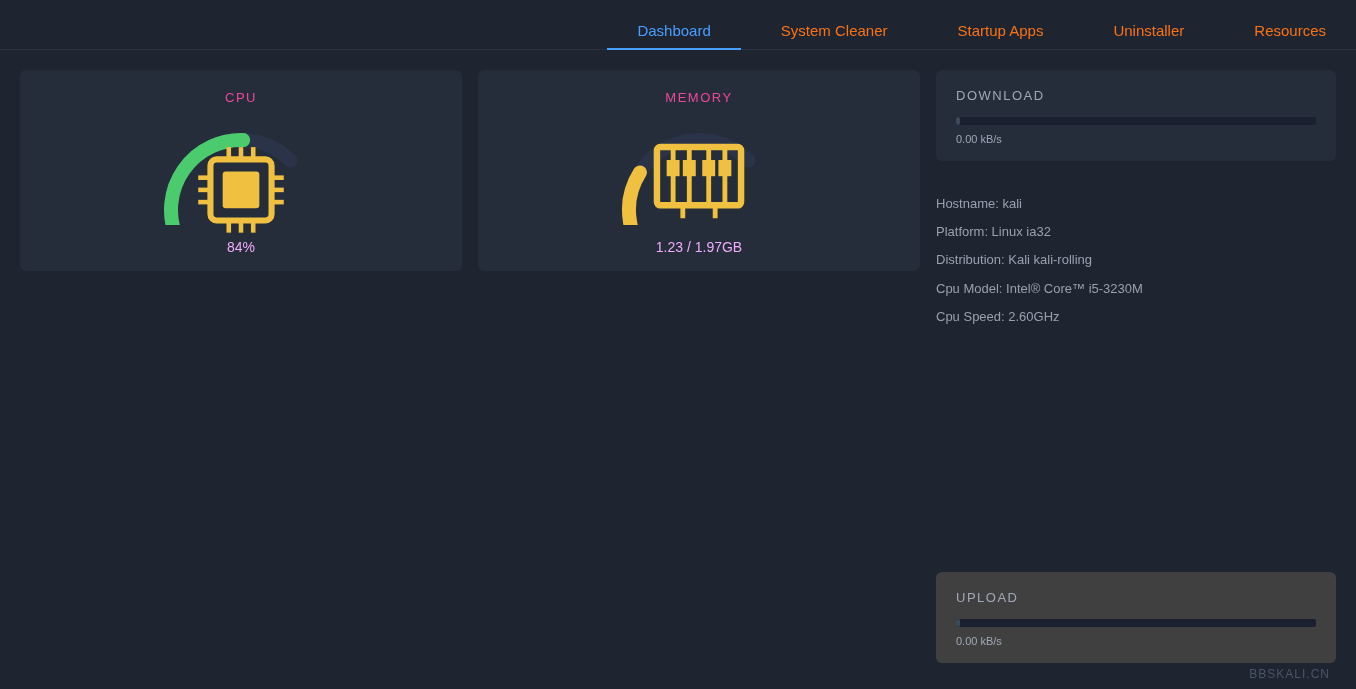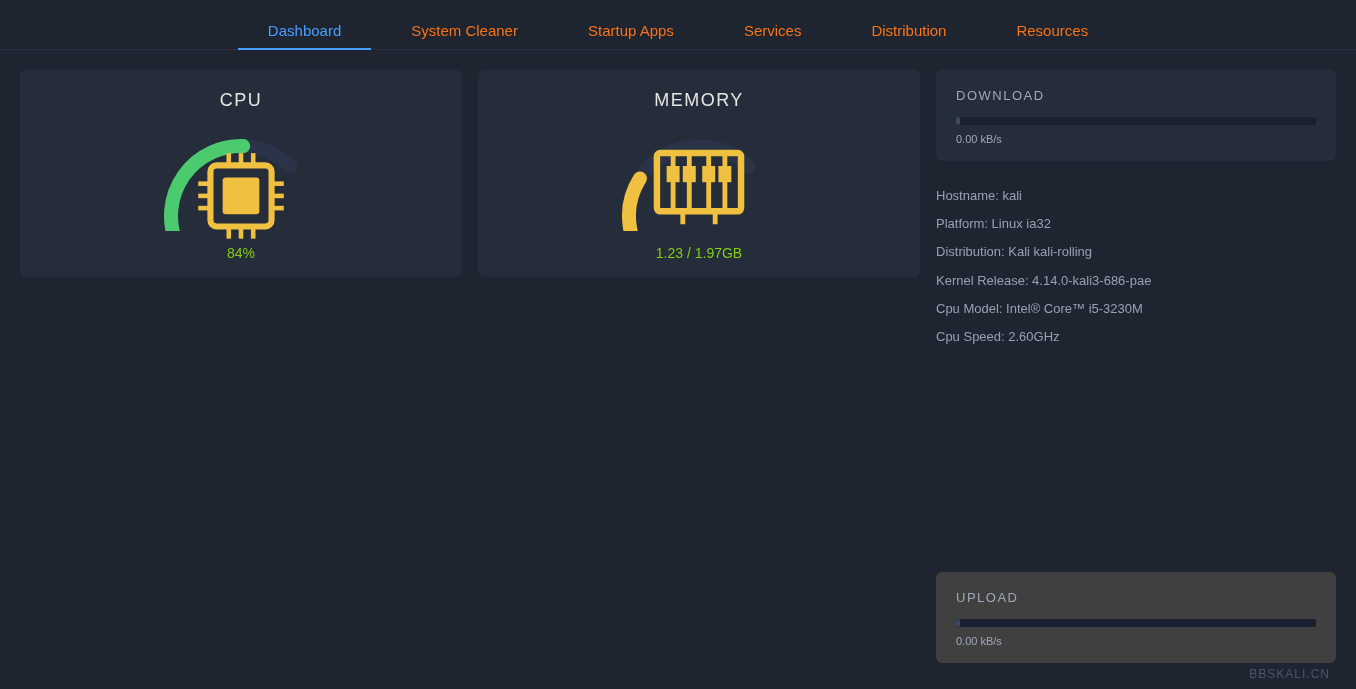--- a/index.html
+++ b/index.html
@@ -8,21 +8,21 @@
       color: #c8cdd8;
       font-family: 'Segoe UI', Arial, sans-serif;
       min-height: 689px;
       width: 1356px;
       overflow: hidden;
     }
 
     
     nav {
       display: flex;
-      justify-content: center;
+      justify-content: flex-end;
       align-items: center;
       padding: 12px 0 0 0;
       border-bottom: 1px solid #2a3040;
       gap: 10px;
     }
     .nav-item {
       padding: 10px 30px;
       cursor: pointer;
       font-size: 15px;
       color: #f97316;
@@ -67,23 +67,23 @@
       background: #252d3a;
       border-radius: 6px;
       padding: 20px 20px 16px;
       flex: 1;
       display: flex;
       flex-direction: column;
       align-items: center;
       min-width: 200px;
     }
     .metric-title {
-      font-size: 18px;
+      font-size: 13px;
       letter-spacing: 1.5px;
-      color: #e5e5e5;
+      color: #ec4899;
       text-transform: uppercase;
       margin-bottom: 10px;
     }
 
     
     .gauge-container {
       position: relative;
       width: 180px;
       height: 110px;
       margin-bottom: 10px;
@@ -94,30 +94,30 @@
     }
     .gauge-icon {
       position: absolute;
       top: 50%;
       left: 50%;
       transform: translate(-50%, -30%);
       font-size: 28px;
     }
     .metric-value {
       font-size: 14px;
-      color: #84cc16;
+      color: #f0abfc;
       margin-top: 4px;
     }
 
     
     .right-panel {
       width: 400px;
       display: flex;
       flex-direction: column;
-      gap: 0;
+      gap: 8px;
     }
 
     
     .network-card {
       background: #252d3a;
       border-radius: 6px;
       padding: 18px 20px 16px;
       margin-bottom: 16px;
     }
     .network-card-title {
@@ -187,22 +187,21 @@
     .gauge-track { fill: none; stroke: #2a3348; stroke-width: 14; stroke-linecap: round; }
     .gauge-fill { fill: none; stroke-width: 14; stroke-linecap: round; }
   </style>
 </head>
 <body>
 
 <nav>
 <div class="nav-item active">Dashboard</div>
     <div class="nav-item">System Cleaner</div>
     <div class="nav-item">Startup Apps</div>
-    <div class="nav-item">Services</div>
-    <div class="nav-item">Distribution</div>
+    <div class="nav-item">Uninstaller</div>
     <div class="nav-item">Resources</div>
   </nav>
 
 <div class="main-content">
   <div class="metrics-area">
     <div class="metric-cards-row">
 
       <div class="metric-card">
         <div class="metric-title">CPU</div>
         <div class="gauge-container">
@@ -269,21 +268,20 @@
         <div class="progress-bar-fill" style="width:1%"></div>
       </div>
       <div class="network-speed">0.00 kB/s</div>
     </div>
 
     <div class="system-info-card">
       <div id="system-info-rows">
           <div class="info-row">Hostname: kali</div>
           <div class="info-row">Platform: Linux ia32</div>
           <div class="info-row">Distribution: Kali kali-rolling</div>
-          <div class="info-row">Kernel Release: 4.14.0-kali3-686-pae</div>
           <div class="info-row">Cpu Model: Intel® Core™ i5-3230M</div>
           <div class="info-row">Cpu Speed: 2.60GHz</div>
         </div>
     </div>
 
     <div class="upload-card">
       <div class="network-card-title">UPLOAD</div>
       <div class="progress-bar-bg">
         <div class="progress-bar-fill" style="width:1%"></div>
       </div>

